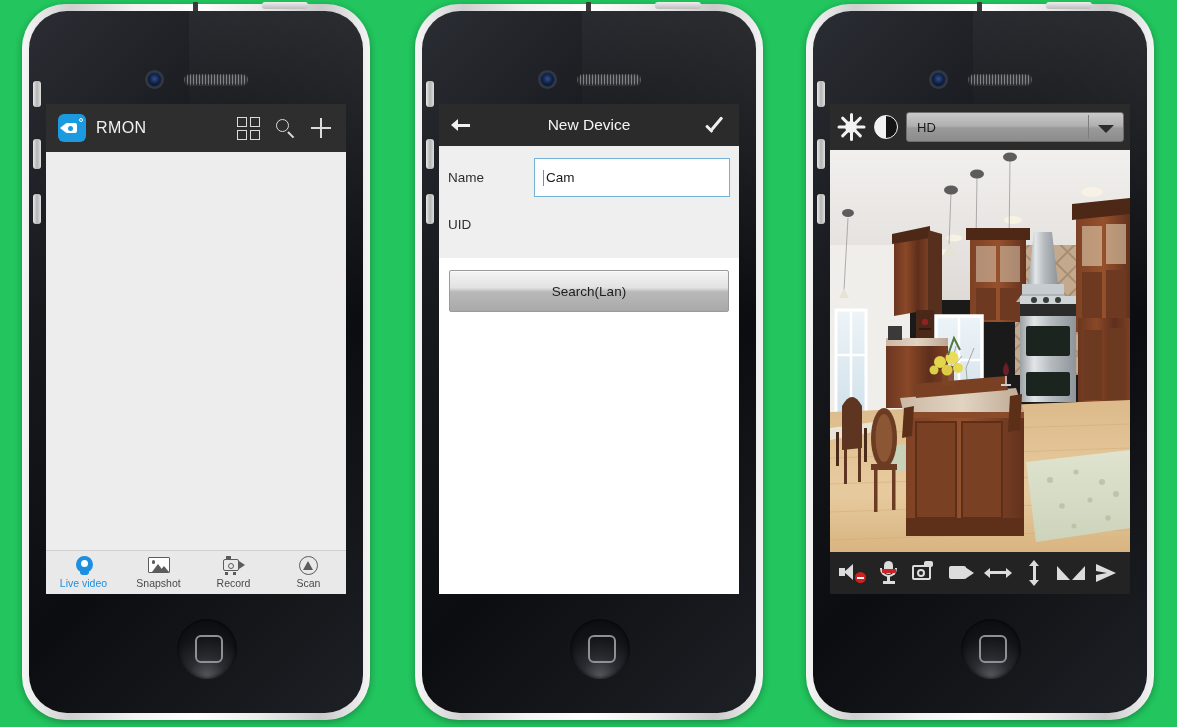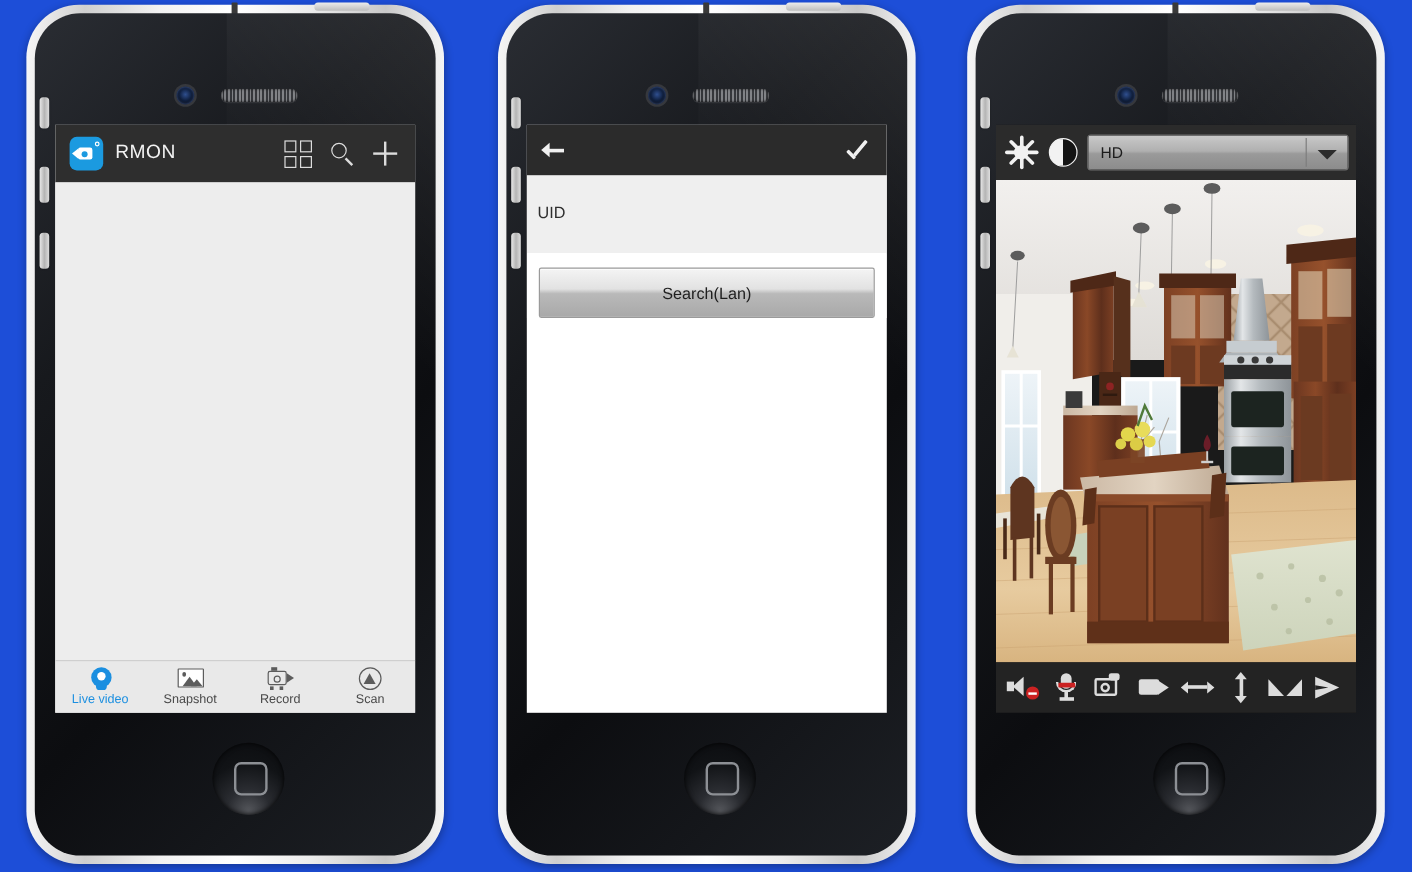--- a/index.html
+++ b/index.html
@@ -2,21 +2,21 @@
 <html><head>
 <meta charset="utf-8">
 <style>
   * { box-sizing: border-box; margin: 0; padding: 0; }
   html, body {
     width: 1177px; height: 727px;
     background: #ffffff;
     font-family: "Liberation Sans", sans-serif;
     overflow: hidden;
   }
-  .stage { position: relative; width: 1177px; height: 727px; background: #1d4ed8; }
+  .stage { position: relative; width: 1177px; height: 727px; background: #22c55e; }
 
   
   .phone {
     position: absolute;
     width: 368px; height: 727px;
   }
   .phone.p1 { left: 12px;  top: 0; }
   .phone.p2 { left: 405px; top: 0; }
   .phone.p3 { left: 796px; top: 0; }
 
@@ -521,27 +521,35 @@
       <div class="speaker"></div>
       <div class="home"></div>
     </div>
 
     <div class="screen" style="background:#ffffff">
       <div class="navbar">
         <div class="backarrow">
           <div class="tip"></div>
             <div class="sh"></div>
         </div>
+        <div class="navtitle">New Device</div>
         <div class="checkmark">
           <div class="a"></div>
             <div class="b"></div>
         </div>
       </div>
 
       <div class="formzone">
+        <div class="frow">
+          <div class="flabel">Name</div>
+          <div class="finput focused">
+            <span class="caret"></span>
+              <span>Cam</span>
+          </div>
+        </div>
         <div class="frow">
           <div class="flabel">UID</div>
         </div>
       </div>
 
       <div class="btnzone">
         <div class="gbtn tight">Search(Lan)</div>
       </div>
     </div>
   </div>

